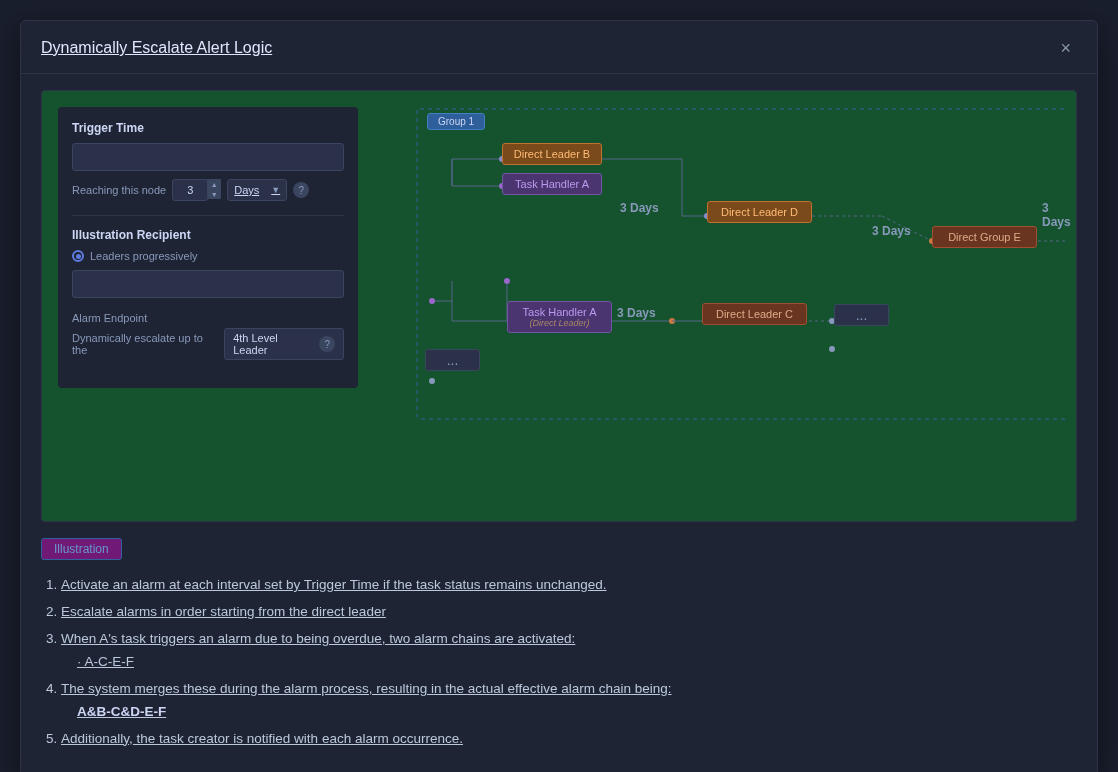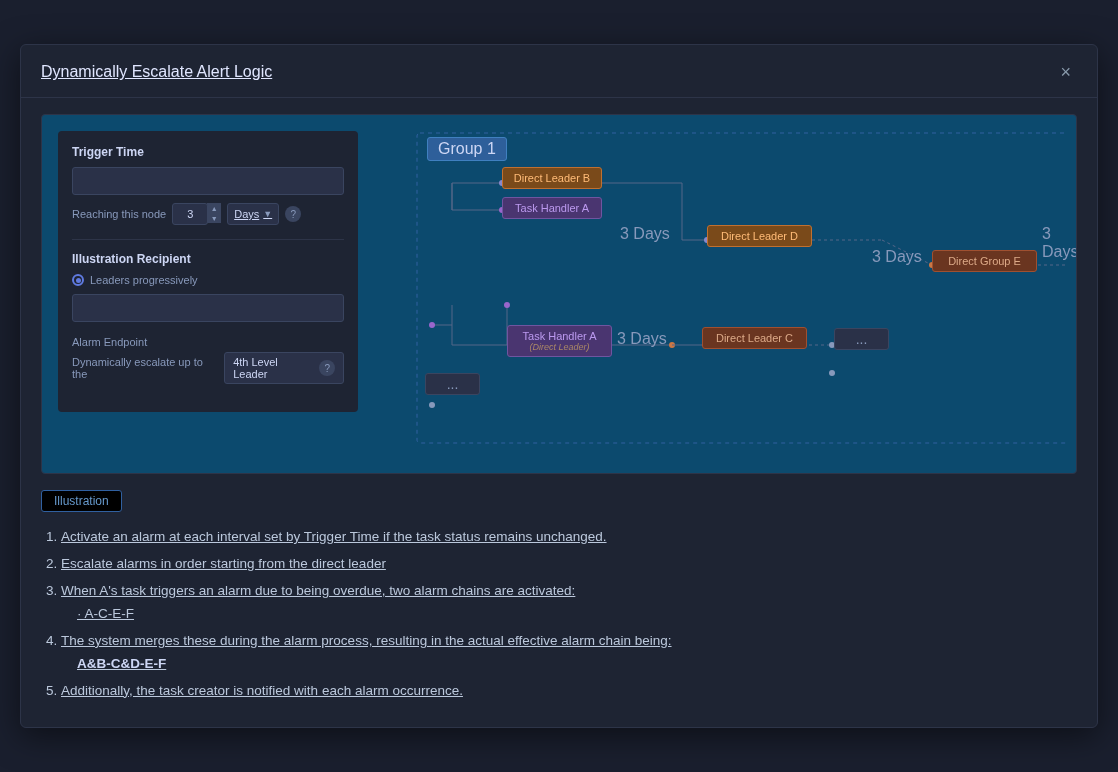--- a/index.html
+++ b/index.html
@@ -42,24 +42,24 @@
       cursor: pointer;
       padding: 2px 6px;
       border-radius: 3px;
       line-height: 1;
     }
     .modal-body {
       padding: 16px 20px 20px;
     }
     
     .diagram-area {
-      background: #0c4a6e;
+      background: #14532d;
       border: 1px solid #2d3448;
       border-radius: 4px;
-      height: 360px;
+      height: 432px;
       position: relative;
       overflow: hidden;
       margin-bottom: 16px;
     }
     
     .left-panel {
       position: absolute;
       left: 16px;
       top: 16px;
       width: 300px;
@@ -125,21 +125,21 @@
     }
     .select-input {
       background: #2a3148;
       border: 1px solid #3a4560;
       border-radius: 3px;
       padding: 2px 6px;
       font-size: 11px;
       color: #cdd6f4;
       display: flex;
       align-items: center;
-      gap: 4px;
+      gap: 12px;
       height: 22px;
       text-decoration: underline;
     }
     .select-arrow { font-size: 9px; color: #8899bb; }
     .help-icon {
       width: 16px;
       height: 16px;
       background: #3a4560;
       border-radius: 50%;
       display: flex;
@@ -205,21 +205,21 @@
 
     
     .group-label {
       position: absolute;
       top: 12px;
       left: 55px;
       background: #2e5f9a;
       border: 1px solid #4080c0;
       border-radius: 3px;
       padding: 2px 10px;
-      font-size: 16px;
+      font-size: 10px;
       color: #cdd6f4;
     }
 
     
     .node {
       position: absolute;
       border-radius: 3px;
       padding: 4px 20px;
       font-size: 11px;
       font-weight: 500;
@@ -253,38 +253,39 @@
     }
     .node-small-label {
       font-size: 9px;
       color: #aa8866;
       font-style: italic;
     }
 
     
     .edge-label {
       position: absolute;
-      font-size: 16px;
-      color: #8899bb;
+      font-size: 12px;
+      color: #8899bb;
+      font-weight: bold;
     }
 
     
     .flow-svg {
       position: absolute;
       top: 0;
       left: 0;
       width: 100%;
       height: 100%;
       pointer-events: none;
     }
 
     
     .illustration-tab {
       display: inline-block;
-      background: #000000;
+      background: #701a75;
       border: 1px solid #3060a0;
       border-radius: 3px;
       padding: 3px 12px;
       font-size: 12px;
       color: #6699cc;
       margin-bottom: 14px;
     }
 
     
     .description {

